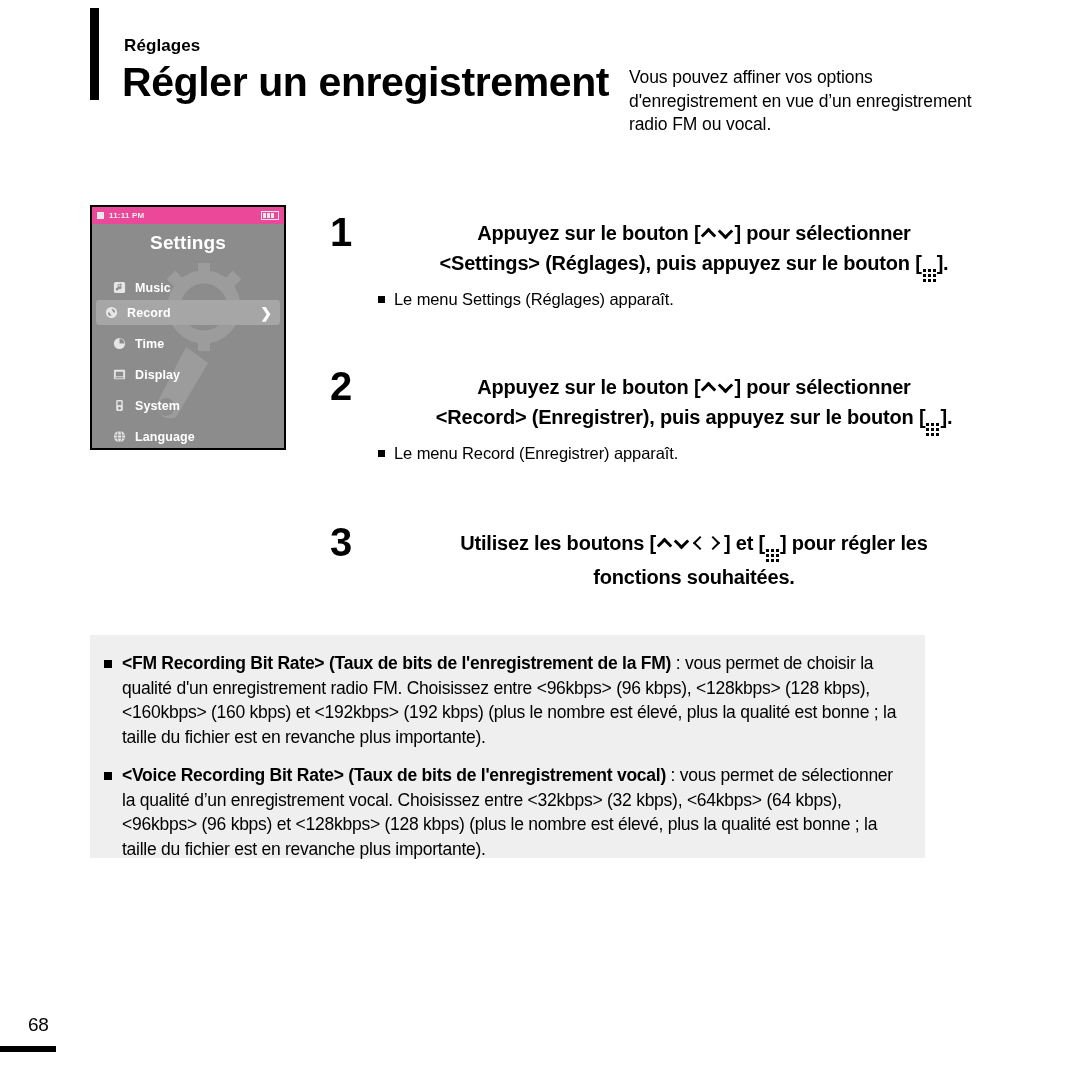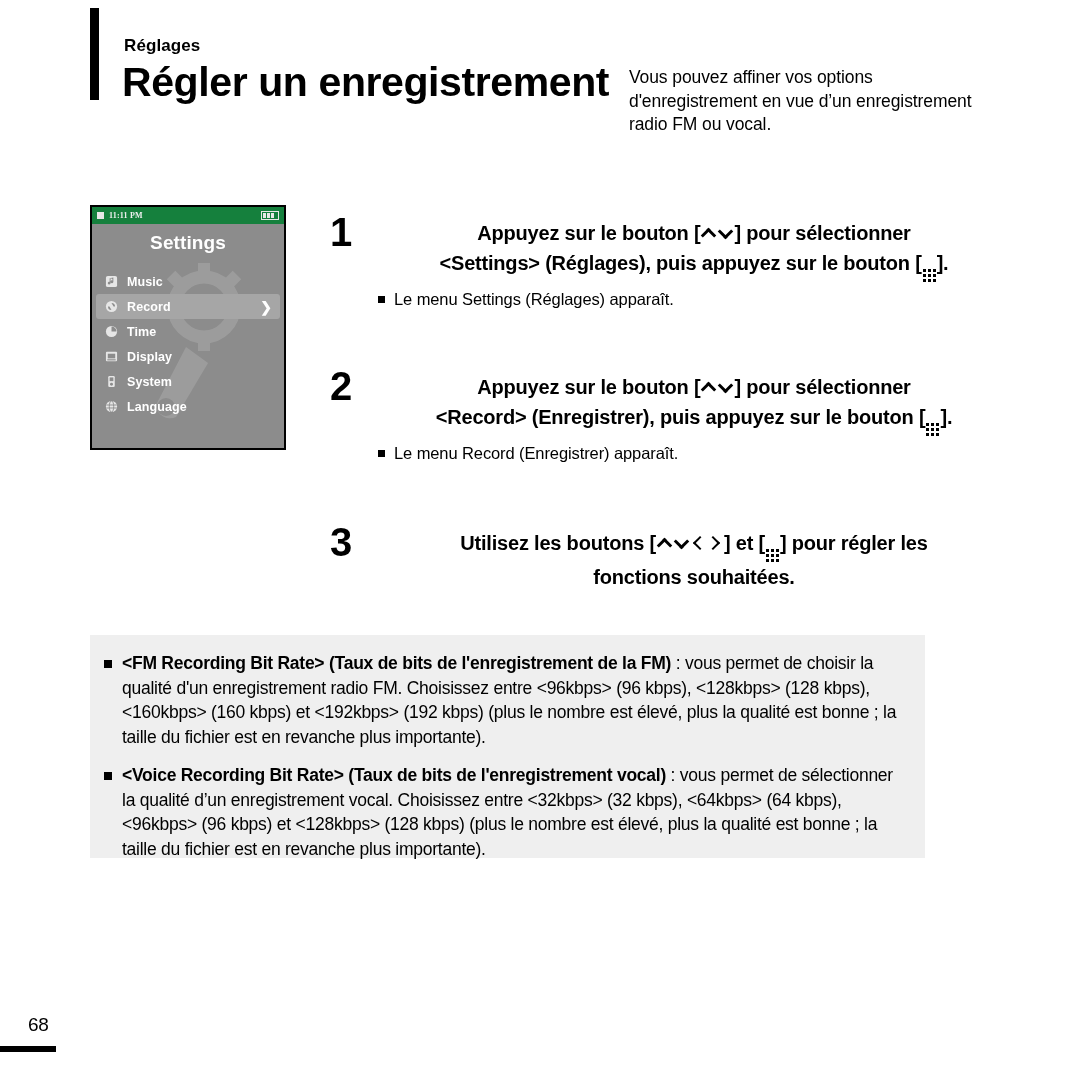--- a/index.html
+++ b/index.html
@@ -81,26 +81,25 @@
     height: 180px;
     opacity: 0.14;
     pointer-events: none;
   }
   #device-statusbar {
     position: absolute;
     left: 0;
     top: 0;
     width: 192px;
     height: 17px;
-    background: #15803d;
+    background: #ec4899;
     display: flex;
     align-items: center;
     padding: 0 5px;
     box-sizing: border-box;
-    font-family: Liberation Serif, serif;
   }
   #status-square {
     width: 7px;
     height: 7px;
     background: #e8e8e8;
     margin-right: 5px;
     flex: none;
   }
   #status-time {
     font-size: 8px;
@@ -141,22 +140,23 @@
     position: absolute;
     left: 0;
     top: 62px;
     width: 192px;
   }
   .menu-row {
     position: relative;
     height: 25px;
     display: flex;
     align-items: center;
-    padding-left: 12px;
+    padding-left: 20px;
     box-sizing: border-box;
+    margin-top: 6px;
   }
   .menu-row.selected {
     background: #a6a6a6;
     border-radius: 3px;
     margin: 0 4px;
     padding-left: 8px;
   }
   .menu-icon {
     width: 14px;
     height: 14px;

